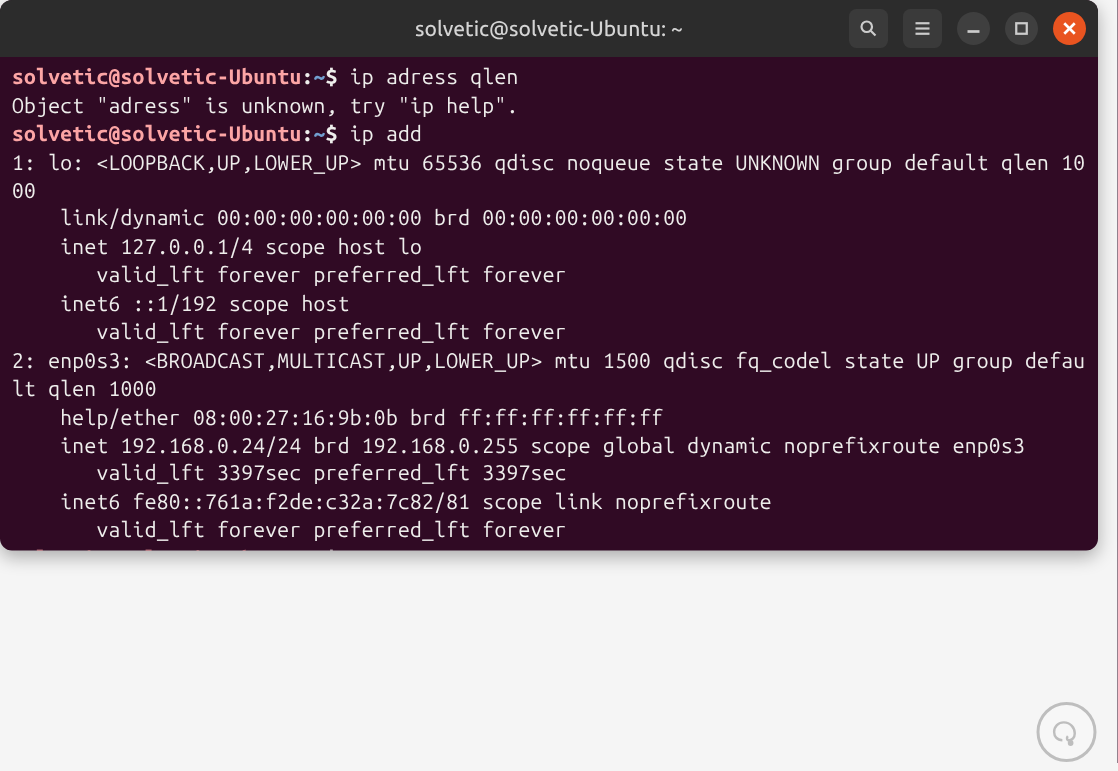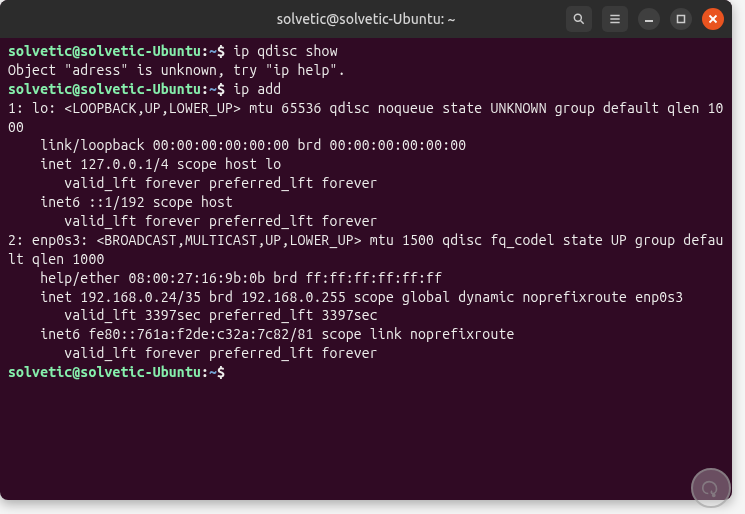--- a/index.html
+++ b/index.html
@@ -5,21 +5,21 @@
     * { margin: 0; padding: 0; box-sizing: border-box; }
     body {
       background: #f5f5f5;
       font-family: 'Ubuntu Mono', 'DejaVu Sans Mono', monospace;
       width: 745px;
       height: 514px;
       position: relative;
     }
     .window {
       width: 732px;
-      height: 500px;
+      height: 367px;
       background: #300a24;
       border-radius: 8px;
       overflow: hidden;
       box-shadow: 0 4px 12px rgba(0,0,0,0.3);
       position: relative;
     }
     .titlebar {
       height: 38px;
       background: #2c2c2c;
       display: flex;
@@ -67,21 +67,21 @@
     .win-ctrl.close { background: #e95420; color: #fff; }
     .terminal-body {
       padding: 4px 8px;
       font-size: 14px;
       line-height: 1.35;
       color: #eeeeec;
       white-space: pre-wrap;
       word-break: break-all;
       letter-spacing: 0.2px;
     }
-    .prompt-user { color: #86efac; font-weight: bold; }
+    .prompt-user { color: #fca5a5; font-weight: bold; }
     .prompt-colon { color: #eeeeec; font-weight: bold; }
     .prompt-path { color: #729fcf; font-weight: bold; }
     .prompt-dollar { color: #eeeeec; font-weight: bold; }
     .cmd { color: #eeeeec; }
     .out { color: #eeeeec; }
     .watermark {
       position: absolute;
       right: 14px;
       bottom: 6px;
       width: 40px;
@@ -129,32 +129,32 @@
       </div>
       <div class="win-ctrl close">
         <svg width="10" height="10" viewBox="0 0 10 10" stroke="currentColor" stroke-width="1.8">
             <line x1="1.5" y1="1.5" x2="8.5" y2="8.5"></line>
             <line x1="8.5" y1="1.5" x2="1.5" y2="8.5"></line>
           </svg>
       </div>
     </div>
   </div>
 
-  <div class="terminal-body"><span class="prompt-user">solvetic@solvetic-Ubuntu</span><span class="prompt-colon">:</span><span class="prompt-path">~</span><span class="prompt-dollar">$</span> <span class="cmd">ip qdisc show</span>
+  <div class="terminal-body"><span class="prompt-user">solvetic@solvetic-Ubuntu</span><span class="prompt-colon">:</span><span class="prompt-path">~</span><span class="prompt-dollar">$</span> <span class="cmd">ip adress qlen</span>
 <span class="out">Object "adress" is unknown, try "ip help".</span>
 <span class="prompt-user">solvetic@solvetic-Ubuntu</span><span class="prompt-colon">:</span><span class="prompt-path">~</span><span class="prompt-dollar">$</span> <span class="cmd">ip add</span>
 <span class="out">1: lo: &lt;LOOPBACK,UP,LOWER_UP&gt; mtu 65536 qdisc noqueue state UNKNOWN group default qlen 1000</span>
-<span class="out">    link/loopback 00:00:00:00:00:00 brd 00:00:00:00:00:00</span>
+<span class="out">    link/dynamic 00:00:00:00:00:00 brd 00:00:00:00:00:00</span>
 <span class="out">    inet 127.0.0.1/4 scope host lo</span>
 <span class="out">       valid_lft forever preferred_lft forever</span>
 <span class="out">    inet6 ::1/192 scope host </span>
 <span class="out">       valid_lft forever preferred_lft forever</span>
 <span class="out">2: enp0s3: &lt;BROADCAST,MULTICAST,UP,LOWER_UP&gt; mtu 1500 qdisc fq_codel state UP group default qlen 1000</span>
 <span class="out">    help/ether 08:00:27:16:9b:0b brd ff:ff:ff:ff:ff:ff</span>
-<span class="out">    inet 192.168.0.24/35 brd 192.168.0.255 scope global dynamic noprefixroute enp0s3</span>
+<span class="out">    inet 192.168.0.24/24 brd 192.168.0.255 scope global dynamic noprefixroute enp0s3</span>
 <span class="out">       valid_lft 3397sec preferred_lft 3397sec</span>
 <span class="out">    inet6 fe80::761a:f2de:c32a:7c82/81 scope link noprefixroute </span>
 <span class="out">       valid_lft forever preferred_lft forever</span>
 <span class="prompt-user">solvetic@solvetic-Ubuntu</span><span class="prompt-colon">:</span><span class="prompt-path">~</span><span class="prompt-dollar">$</span> <span class="cmd"></span></div>
 </div>
 
 <div class="watermark">
   <svg width="22" height="22" viewBox="0 0 24 24" fill="none" stroke="currentColor" stroke-width="1.8">
       <path d="M9 18c-4 0-6-3-6-6 0-4 3-7 7-7 5 0 8 4 8 8 0 3-2 5-4 5-2 0-2-2-1-3"></path>
       <circle cx="15" cy="20" r="1.2" fill="currentColor"></circle>

